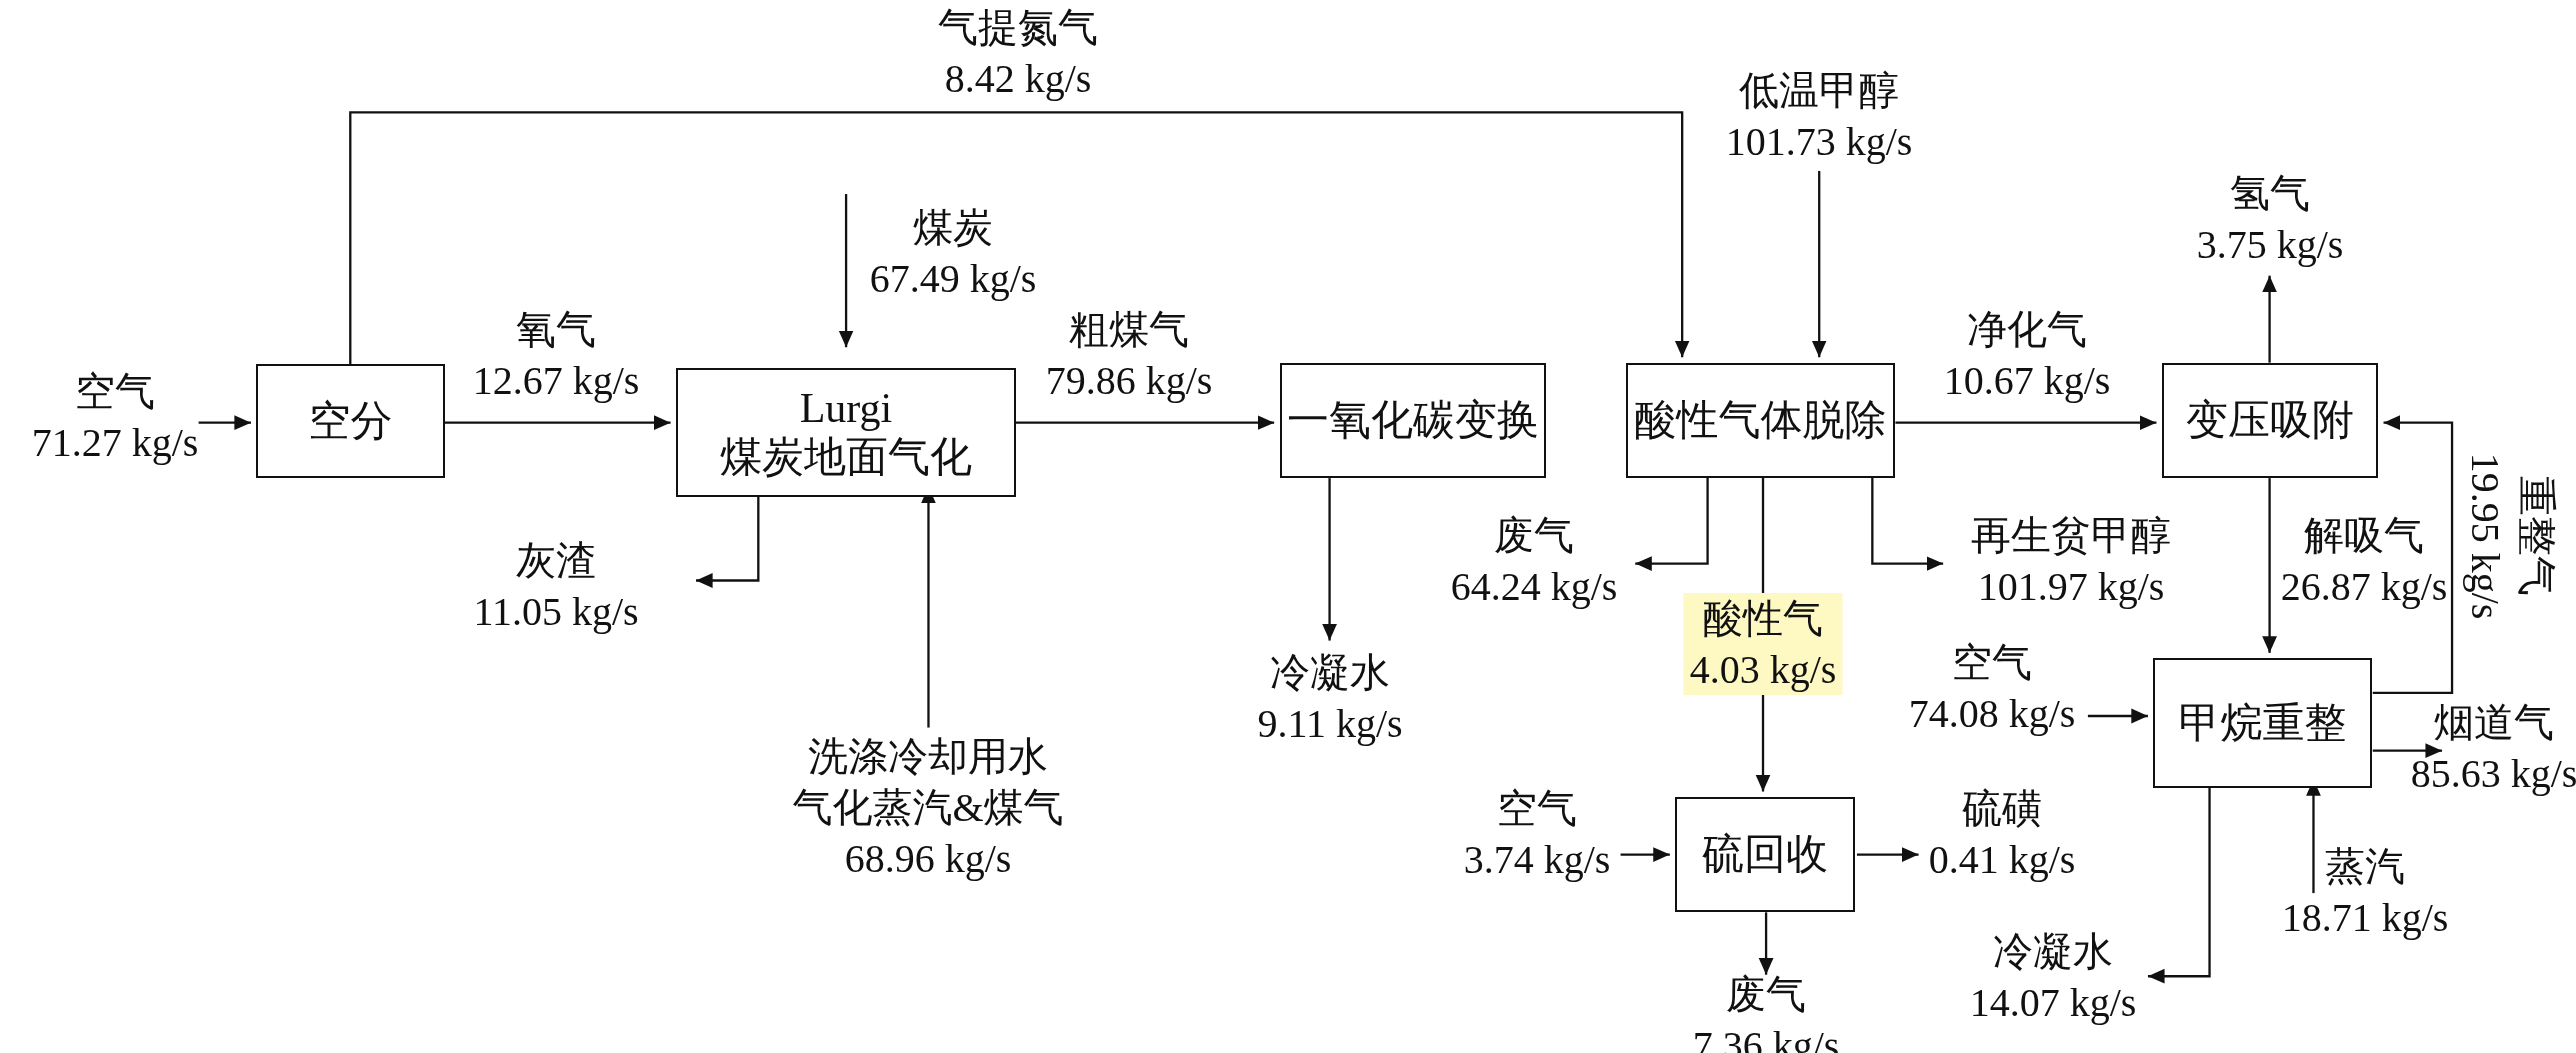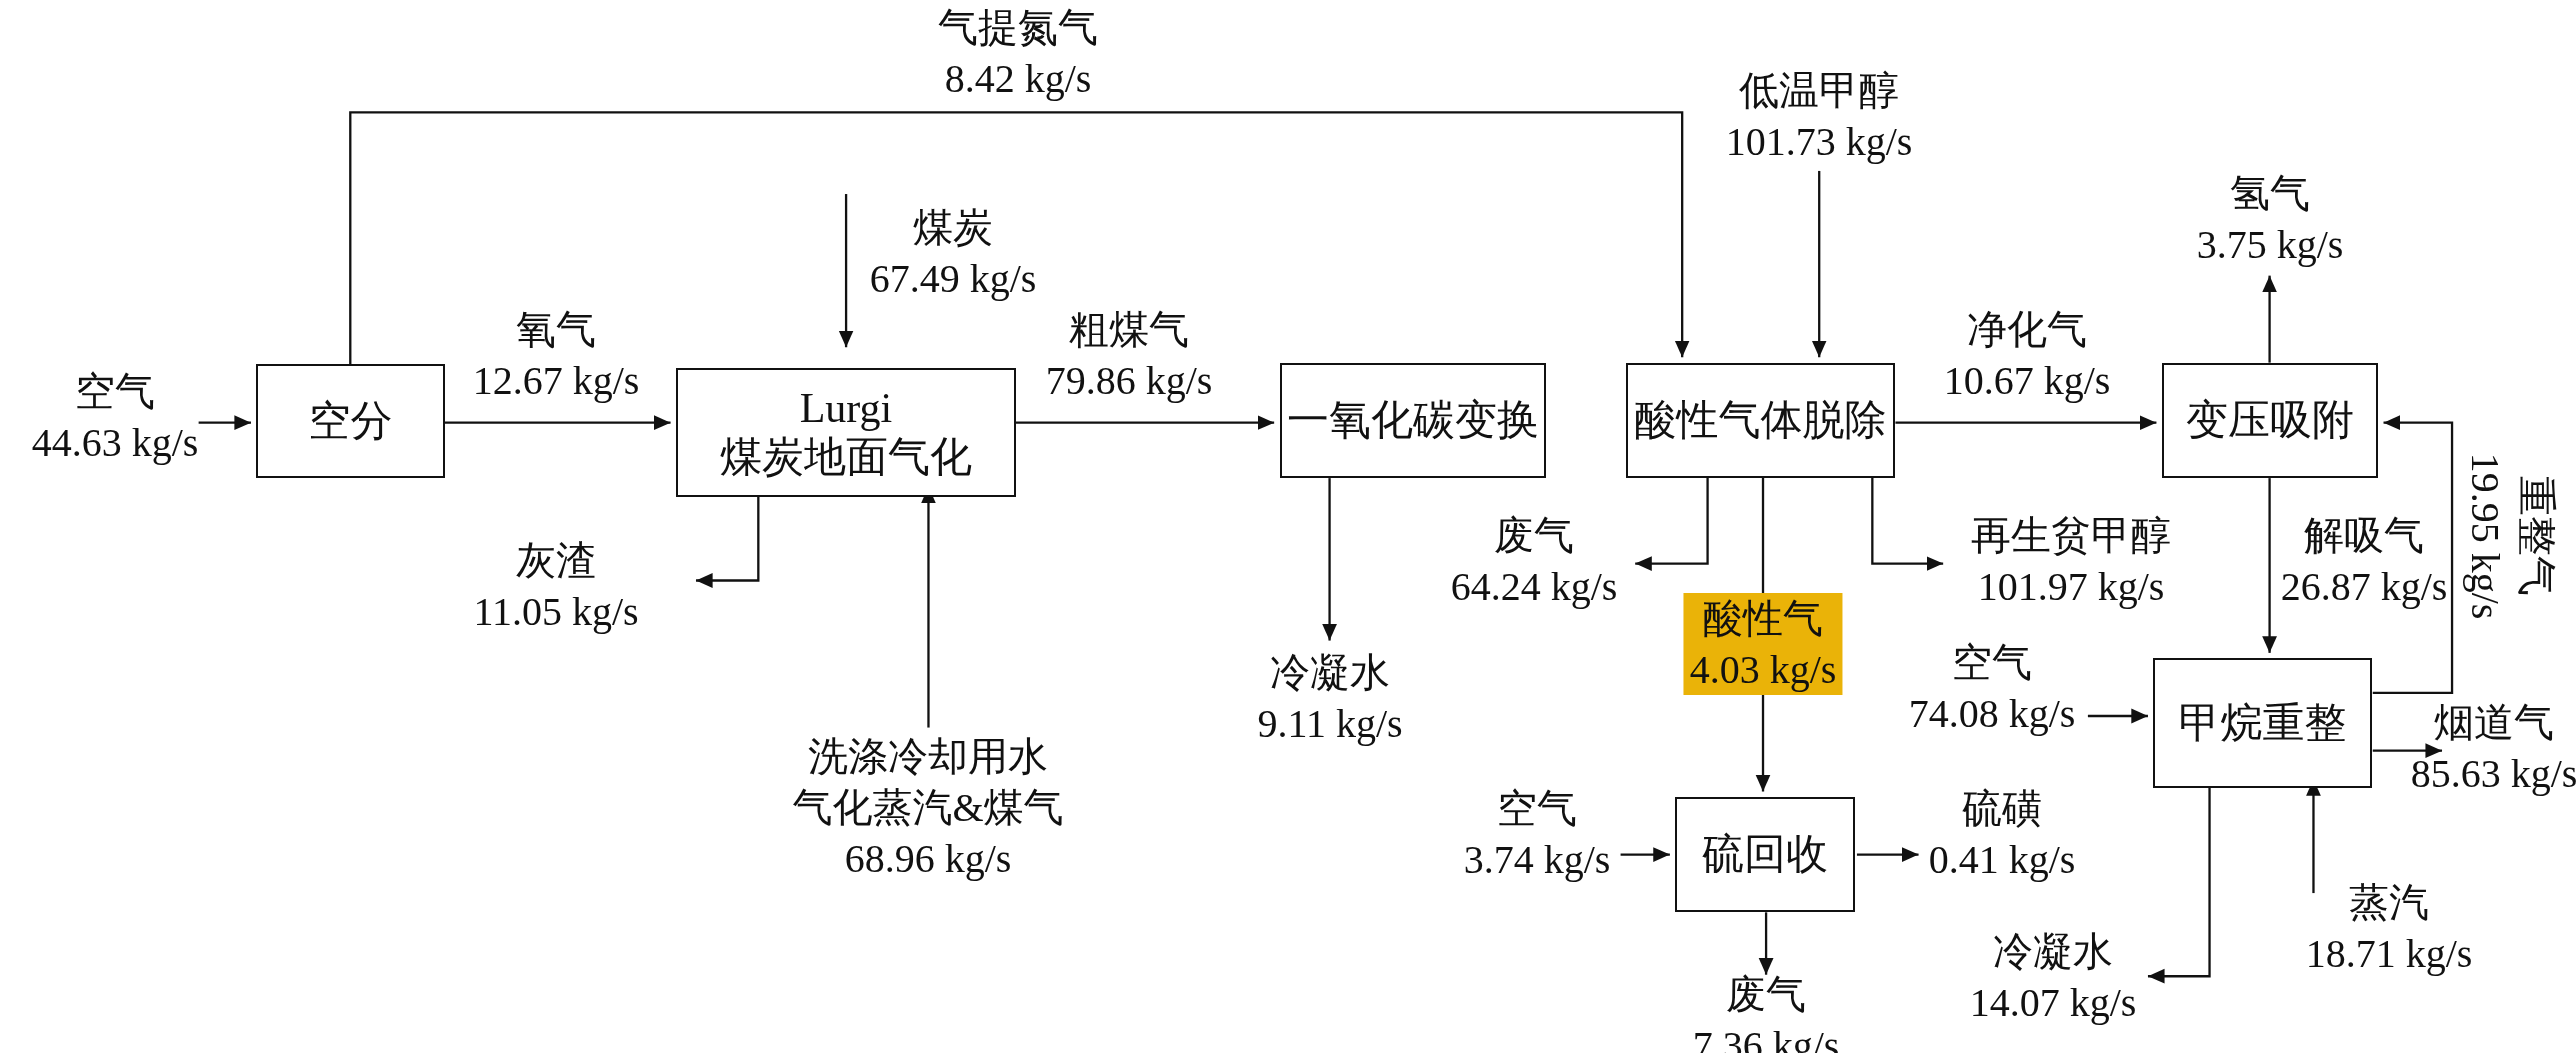--- a/index.html
+++ b/index.html
@@ -28,21 +28,21 @@
     white-space: nowrap;
   }
   .stream-label {
     position: absolute;
     transform: translateX(-50%);
     text-align: center;
     font-size: 40px;
     line-height: 51px;
     white-space: nowrap;
   }
-  .stream-label.bg { background: #eab308; padding: 0 6.2px; }
+  .stream-label.bg { background: #fef9c3; padding: 0 6.2px; }
   .stream-label.rotated {
     transform: translate(-50%, -50%) rotate(90deg);
   }
 </style>
 </head>
 <body>
 
 <div class="canvas">
 
   <svg class="flow-svg" width="2576" height="1054" viewBox="0 0 3346 1369">
@@ -102,21 +102,21 @@
   <div class="node" style="left:2153px; top:658px; width:219px; height:130px;">
     <div>甲烷重整</div>
   </div>
 
   <div class="node" style="left:1675px; top:797px; width:180px; height:115px;">
     <div>硫回收</div>
   </div>
 
   <div class="stream-label" style="left:115px; top:366px;">
     <div>空气</div>
-    <div>44.63 kg/s</div>
+    <div>71.27 kg/s</div>
   </div>
 
   <div class="stream-label" style="left:1018px; top:1.5px;">
     <div>气提氮气</div>
     <div>8.42 kg/s</div>
   </div>
 
   <div class="stream-label" style="left:556px; top:304px;">
     <div>氧气</div>
     <div>12.67 kg/s</div>
@@ -191,21 +191,21 @@
   <div class="stream-label" style="left:1992px; top:637px;">
     <div>空气</div>
     <div>74.08 kg/s</div>
   </div>
 
   <div class="stream-label" style="left:2494px; top:697px;">
     <div>烟道气</div>
     <div>85.63 kg/s</div>
   </div>
 
-  <div class="stream-label" style="left:2365px; top:877px;margin-left:24px;">
+  <div class="stream-label" style="left:2365px; top:841px;">
     <div>蒸汽</div>
     <div>18.71 kg/s</div>
   </div>
 
   <div class="stream-label" style="left:2053px; top:926px;">
     <div>冷凝水</div>
     <div>14.07 kg/s</div>
   </div>
 
   <div class="stream-label" style="left:1537px; top:783px;">

